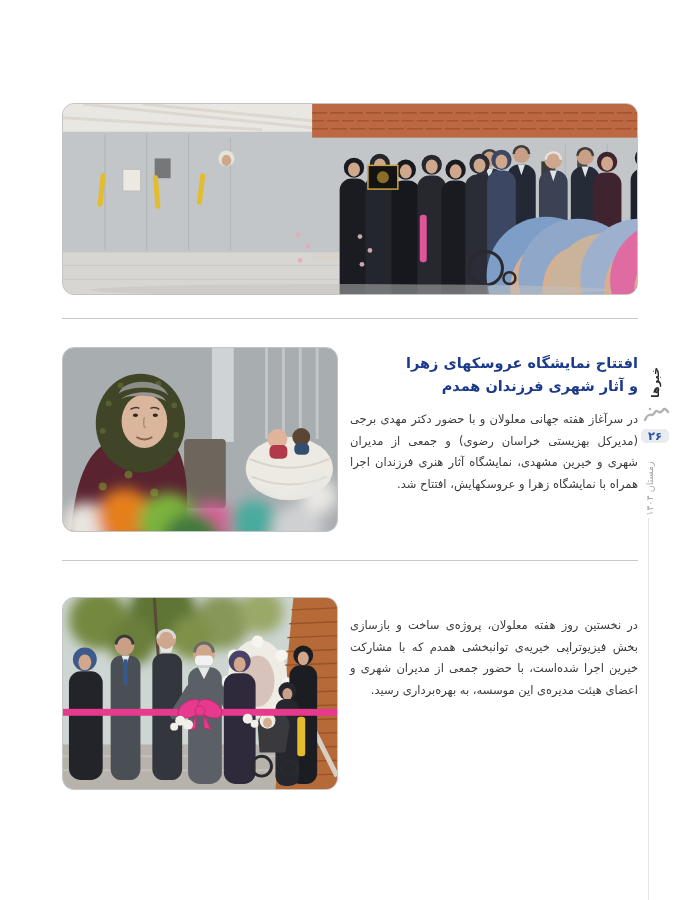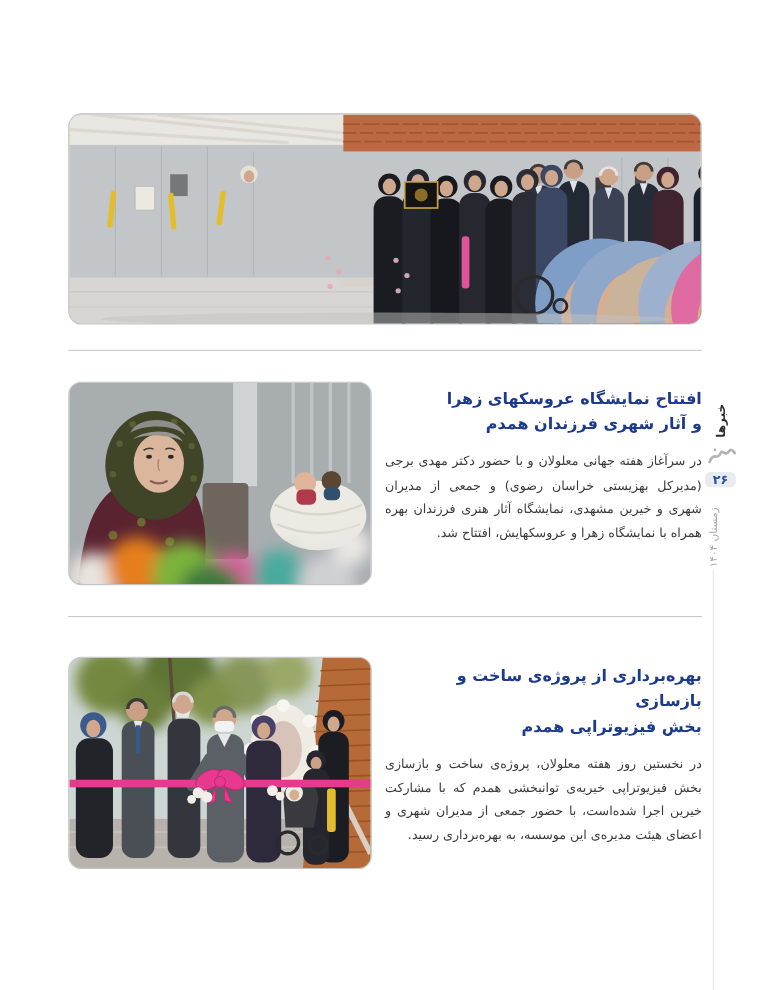--- a/index.html
+++ b/index.html
@@ -233,21 +233,21 @@
       <circle cx="192" cy="178" r="24" fill="#49ab9e"></circle>
       <circle cx="236" cy="184" r="26" fill="#cfd0d2"></circle>
       <circle cx="130" cy="196" r="30" fill="#3f7a3c"></circle>
       <circle cx="258" cy="150" r="18" fill="#e9e7e4"></circle>
     </g>
   </svg>
 </div>
 
 <div class="article-text" id="article-1-text">
   <h2 class="article-title"><span>افتتاح نمایشگاه عروسکهای زهرا</span><br><span>و آثار شهری فرزندان همدم</span></h2>
-  <p class="article-body">در سرآغاز هفته جهانی معلولان و با حضور دکتر مهدی برجی (مدیرکل بهزیستی خراسان رضوی) و جمعی از مدیران شهری و خیرین مشهدی، نمایشگاه آثار هنری فرزندان بهره همراه با نمایشگاه زهرا و عروسکهایش، افتتاح شد.</p>
+  <p class="article-body">در سرآغاز هفته جهانی معلولان و با حضور دکتر مهدی برجی (مدیرکل بهزیستی خراسان رضوی) و جمعی از مدیران شهری و خیرین مشهدی، نمایشگاه آثار هنری فرزندان اجرا همراه با نمایشگاه زهرا و عروسکهایش، افتتاح شد.</p>
 </div>
 
 <div class="divider" id="divider-2"></div>
 
 <div class="photo" id="photo-ribbon">
   <svg viewBox="0 0 276 193" preserveAspectRatio="none">
     <defs>
         <filter id="blur2" x="-40%" y="-40%" width="180%" height="180%">
           <feGaussianBlur stdDeviation="6"></feGaussianBlur>
         </filter>
@@ -358,21 +358,20 @@
         <circle cx="118" cy="124" r="5"></circle>
         <circle cx="126" cy="128" r="5"></circle>
         <circle cx="112" cy="130" r="4"></circle>
         <circle cx="186" cy="122" r="5"></circle>
         <circle cx="193" cy="127" r="4"></circle>
       </g>
   </svg>
 </div>
 
 <div class="article-text" id="article-2-text">
-  <h2 class="article-title"><span>بهره‌برداری از پروژه‌ی ساخت و بازسازی</span><br><span>بخش فیزیوتراپی همدم</span></h2>
   <p class="article-body">در نخستین روز هفته معلولان، پروژه‌ی ساخت و بازسازی بخش فیزیوتراپی خیریه‌ی توانبخشی همدم که با مشارکت خیرین اجرا شده‌است، با حضور جمعی از مدیران شهری و اعضای هیئت مدیره‌ی این موسسه، به بهره‌برداری رسید.</p>
 </div>
 
 <div class="rot" id="news-label">
   <span>خبرها</span>
 </div>
 
 <div id="brand-mark">
   <svg viewBox="0 0 28 22">
     <path d="M3 16 C7 6 10 15 13 8 C15 4 17 12 21 6 C23 3 26 8 26 8" fill="none" stroke="#b3b3b3" stroke-width="2.4" stroke-linecap="round"></path>

